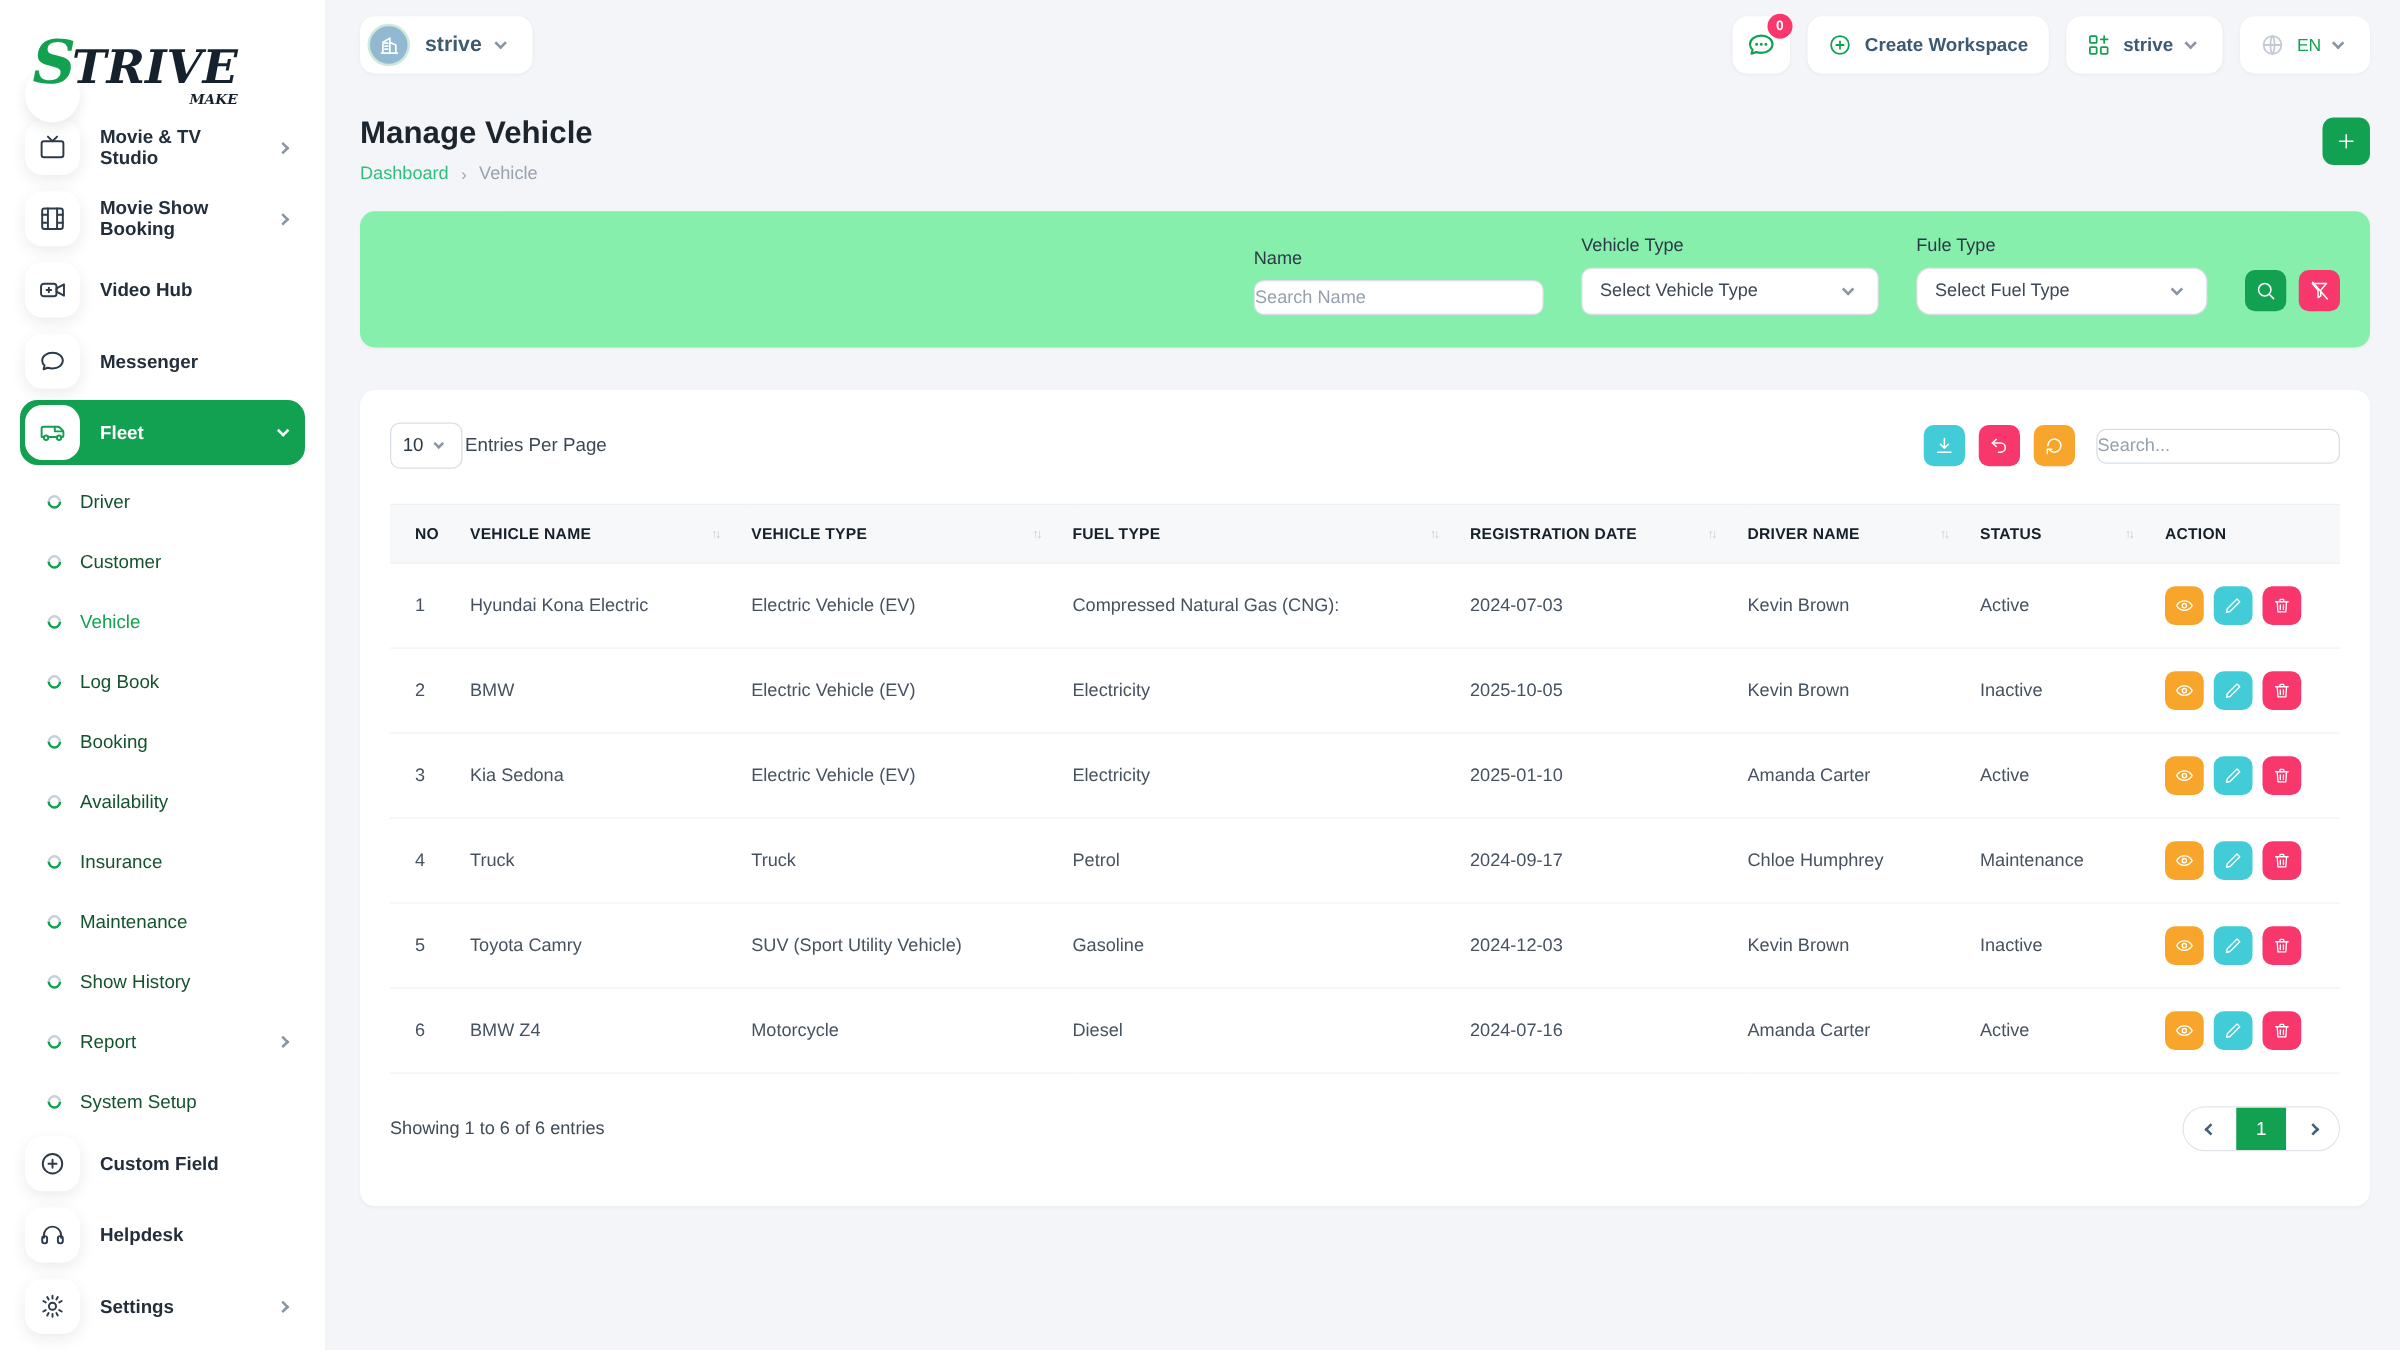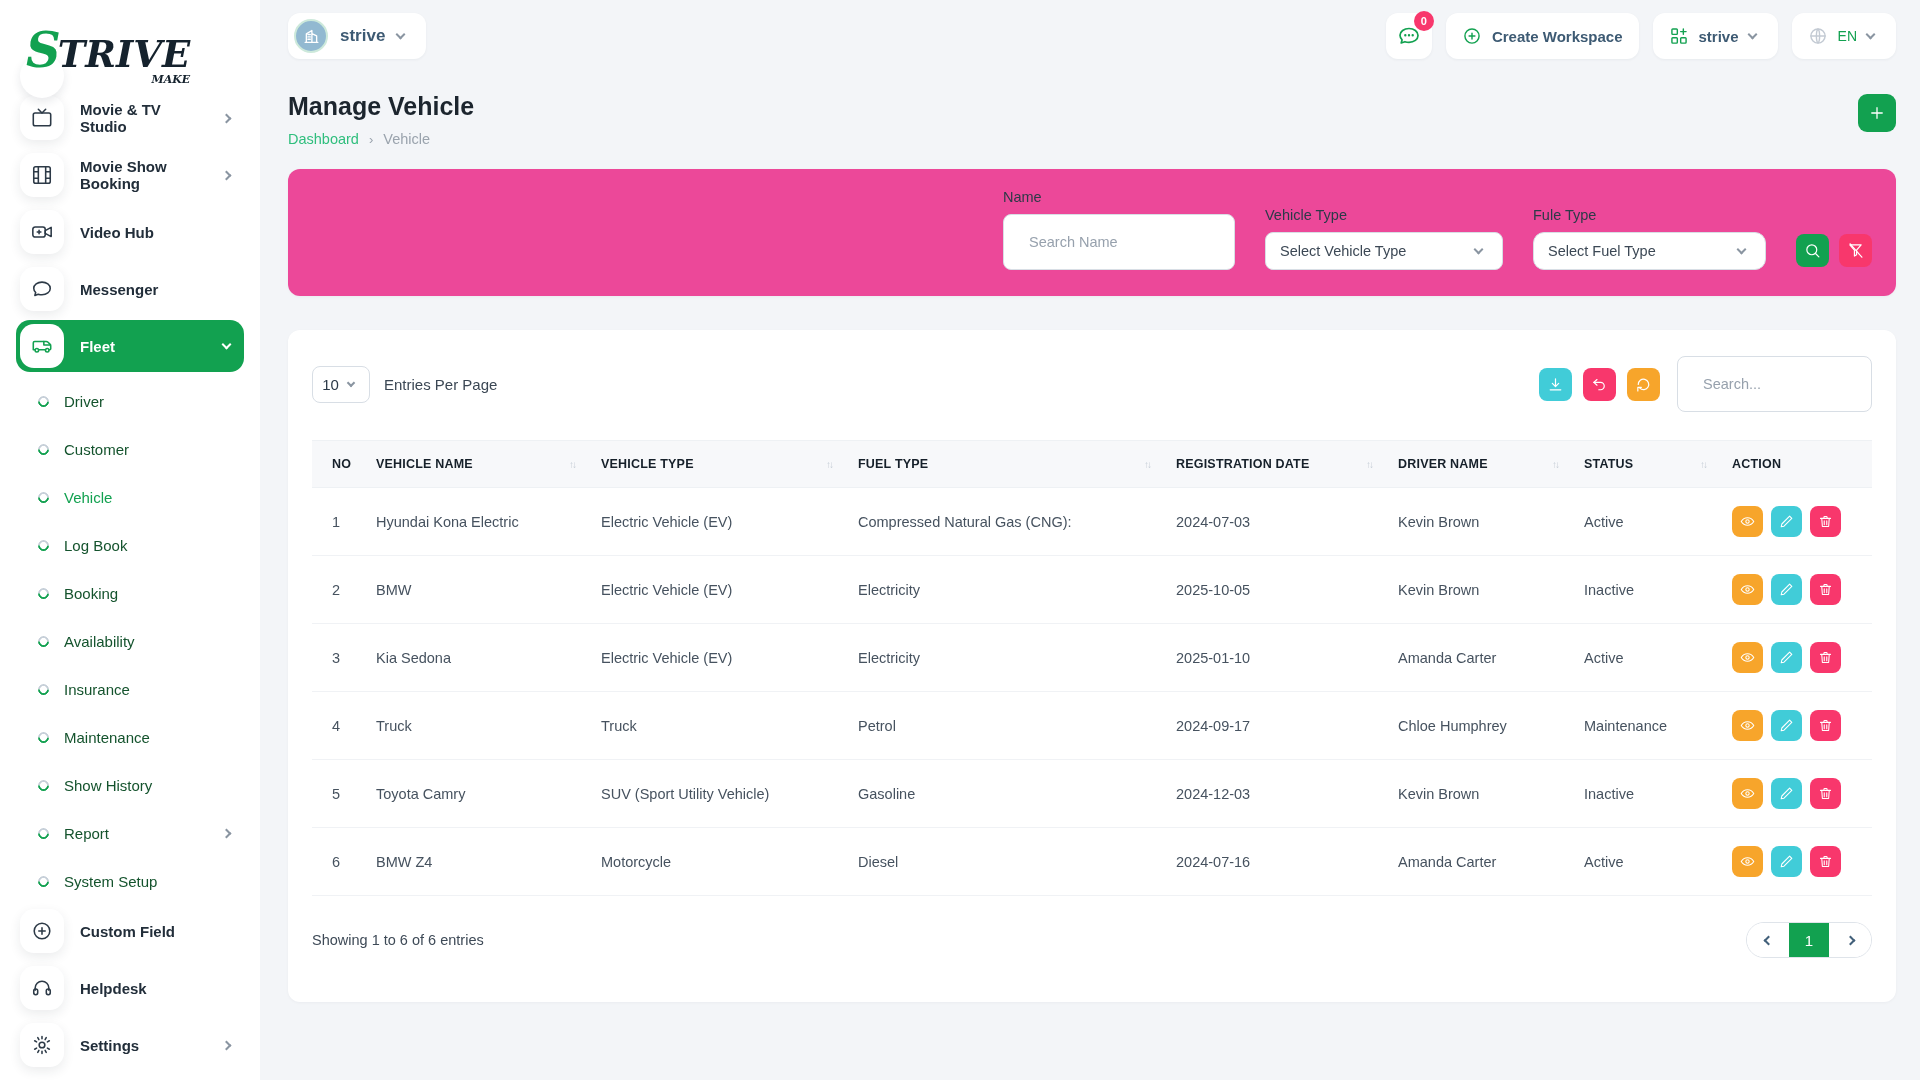--- a/index.html
+++ b/index.html
@@ -50,38 +50,38 @@
   .content { padding:20px 24px 0 28px; flex:1; }
   .page-head { display:flex; justify-content:space-between; align-items:flex-start; margin-bottom:22px; }
   .page-title { font-size:25px; font-weight:700; color:#1c252e; margin-bottom:10px; }
   .breadcrumb { display:flex; align-items:center; gap:10px; font-size:14.5px; }
   .crumb-link { color:var(--link-green); cursor:pointer; }
   .crumb-sep { color:#9aa3ad; font-size:13px; }
   .crumb-current { color:#9aa3ad; }
   .add-btn { width:38px; height:38px; border-radius:9px; background:var(--primary-green); border:none; color:#fff; display:flex; align-items:center; justify-content:center; margin-top:2px; cursor:pointer; }
 
   
-  .filter-card { background:#ec4899; border-radius:12px; padding:20px 24px 26px; display:flex; justify-content:flex-end; align-items:flex-end; gap:30px; box-shadow:0 1px 3px rgba(20,30,50,.04); }
+  .filter-card { background:#86efac; border-radius:12px; padding:20px 24px 26px; display:flex; justify-content:flex-end; align-items:flex-end; gap:30px; box-shadow:0 1px 3px rgba(20,30,50,.04); }
   .filter-group { display:flex; flex-direction:column; gap:9px; }
   .filter-label { font-size:14.5px; color:#2c3a48; }
-  .text-input { height:56px; border:1px solid #d8dee5; border-radius:8px; padding:0 25px; font-size:14.5px; color:#333f4c; font-family:inherit; outline:none; background:#fff; }
+  .text-input { height:28px; border:1px solid #d8dee5; border-radius:8px; padding:0 0; font-size:14.5px; color:#333f4c; font-family:inherit; outline:none; background:#fff; }
   .text-input::placeholder { color:#97a1ad; }
   .name-input { width:232px; }
   .select-box { height:38px; border:1px solid #d8dee5; border-radius:8px; padding:0 14px; display:flex; align-items:center; justify-content:space-between; gap:10px; font-size:14.5px; color:#3c4855; cursor:pointer; background:#fff; }
   .vt-select { width:238px; }
   .ft-select { width:233px;border-radius:11px; }
   .filter-actions { display:flex; gap:10px; padding-bottom:3px; }
   .sq-btn { width:33px; height:33px; border-radius:8px; border:none; color:#fff; display:flex; align-items:center; justify-content:center; cursor:pointer; }
   .search-go { background:var(--primary-green); }
   .filter-clear { background:var(--pink); }
 
   
   .table-card { margin-top:34px; background:#fff; border-radius:12px; padding:26px 24px 44px; box-shadow:0 1px 3px rgba(20,30,50,.04); }
   .table-toolbar { display:flex; align-items:center; justify-content:space-between; }
-  .toolbar-left { display:flex; align-items:center; gap:14px; }
+  .toolbar-left { display:flex; align-items:center; gap:2px; }
   .entries-select { width:58px; height:37px; border:1px solid #d8dee5; border-radius:8px; display:flex; align-items:center; justify-content:center; gap:9px; font-size:15px; color:#2c3a48; cursor:pointer; background:#fff; }
   .entries-select .chev { width:6px; height:6px; }
   .entries-label { font-size:15px; color:#3b4754; }
   .toolbar-right { display:flex; align-items:center; gap:11px; }
   .tool-btn { width:33px; height:33px; border-radius:8px; border:none; color:#fff; display:flex; align-items:center; justify-content:center; cursor:pointer; }
   .download { background:var(--cyan); }
   .undo { background:var(--pink); }
   .refresh { background:var(--orange); }
   .table-search { width:195px; margin-left:6px; }
 

